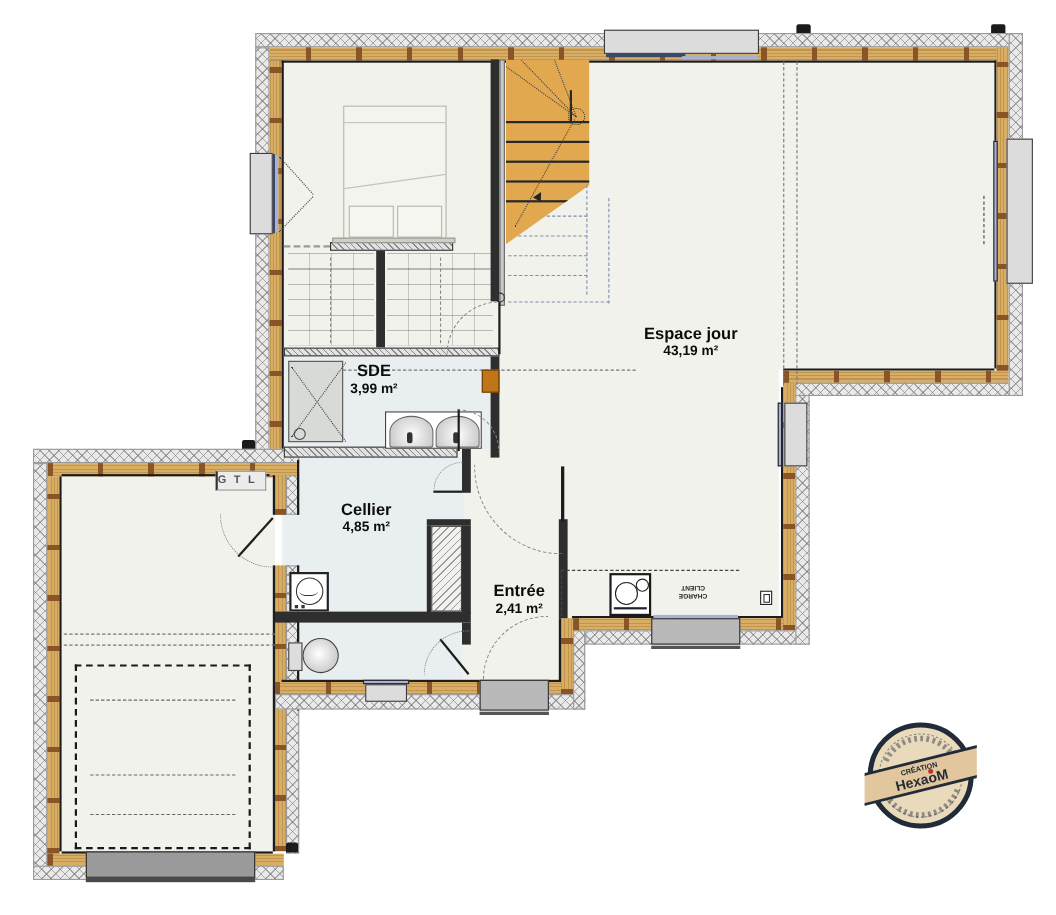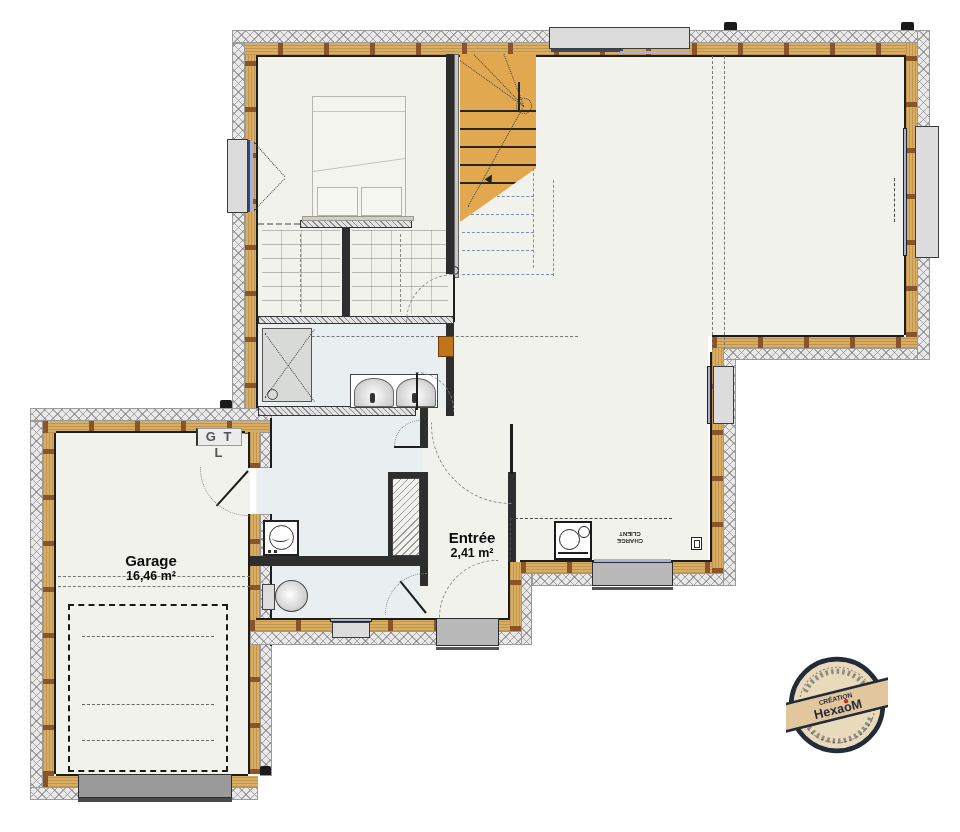--- a/index.html
+++ b/index.html
@@ -256,30 +256,38 @@
   <div class="z10" style="position:absolute;left:554px;top:521px;width:38px;height:39px;background:#fff;border:2px solid #1a1a1a;box-sizing:border-box">
     <u style="left:3px;top:6px;width:19px;height:19px;border:1.5px solid #222;border-radius:50%"></u>
     <u style="left:22px;top:3px;width:10px;height:10px;border:1.5px solid #222;border-radius:50%"></u>
     <u style="left:2px;top:29px;width:30px;height:2px;background:#222"></u>
   </div>
 
   <div class="z10" style="position:absolute;left:691px;top:537px;width:11px;height:13px;border:1.5px solid #222;box-sizing:border-box;background:#fff">
     <u style="left:2px;top:2px;width:4px;height:6px;border:1px solid #333"></u>
   </div>
 
+  <div class="lbl" style="left:285px;top:330px;width:110px">
+    <span class="nm">SDE</span>
+    <span class="ar">3,99 m²</span>
+  </div>
+  <div class="lbl" style="left:558px;top:296px;width:140px">
+    <span class="nm">Espace jour</span>
+    <span class="ar">43,19 m²</span>
+  </div>
+  <div class="lbl" style="left:272px;top:456px;width:122px">
+    <span class="nm">Cellier</span>
+    <span class="ar">4,85 m²</span>
+  </div>
   <div class="lbl" style="left:421px;top:530px;width:102px">
     <span class="nm">Entrée</span>
     <span class="ar">2,41 m²</span>
   </div>
-  <div class="lbl" style="left:88px;top:553px;width:126px">
-    <span class="nm">Garage</span>
-    <span class="ar">16,46 m²</span>
-  </div>
-
-  <div class="z25" style="position:absolute;left:196px;top:428px;width:46px;height:18px;background:#ececec;border:1px solid #9a9a9a;border-left:2px solid #333;box-sizing:border-box;color:#555;font-size:13px;font-weight:bold;letter-spacing:2px;text-align:center;line-height:16px">G T L</div>
+
+  <div class="z25" style="position:absolute;left:196px;top:428px;width:46px;height:18px;background:#ececec;border:1px solid #9a9a9a;border-left:2px solid #333;box-sizing:border-box;color:#555;font-size:10px;font-weight:bold;letter-spacing:2px;text-align:left;line-height:16px">G T L</div>
 
   <div class="z25" style="position:absolute;left:598px;top:526px;width:64px;height:18px;transform:rotate(180deg);font-size:6px;font-weight:bold;color:#222;text-align:center;line-height:7px">
     <span style="display:block">CHARGE</span>
     <span style="display:block">CLIENT</span>
   </div>
 
   <svg width="102" height="102" viewBox="0 0 100 100" style="position:absolute;left:786px;top:654px;z-index:40">
     <circle cx="50" cy="50" r="45" fill="#e9dabc" stroke="#222b38" stroke-width="4.5"></circle>
     <circle cx="50" cy="50" r="37" fill="none" stroke="#222b38" stroke-width="1" stroke-dasharray="2 2" opacity="0.5"></circle>
     <path d="M19,37 A34,34 0 0 1 81,37" fill="none" stroke="#222b38" stroke-width="5" stroke-dasharray="2.5 3" opacity="0.45"></path>

